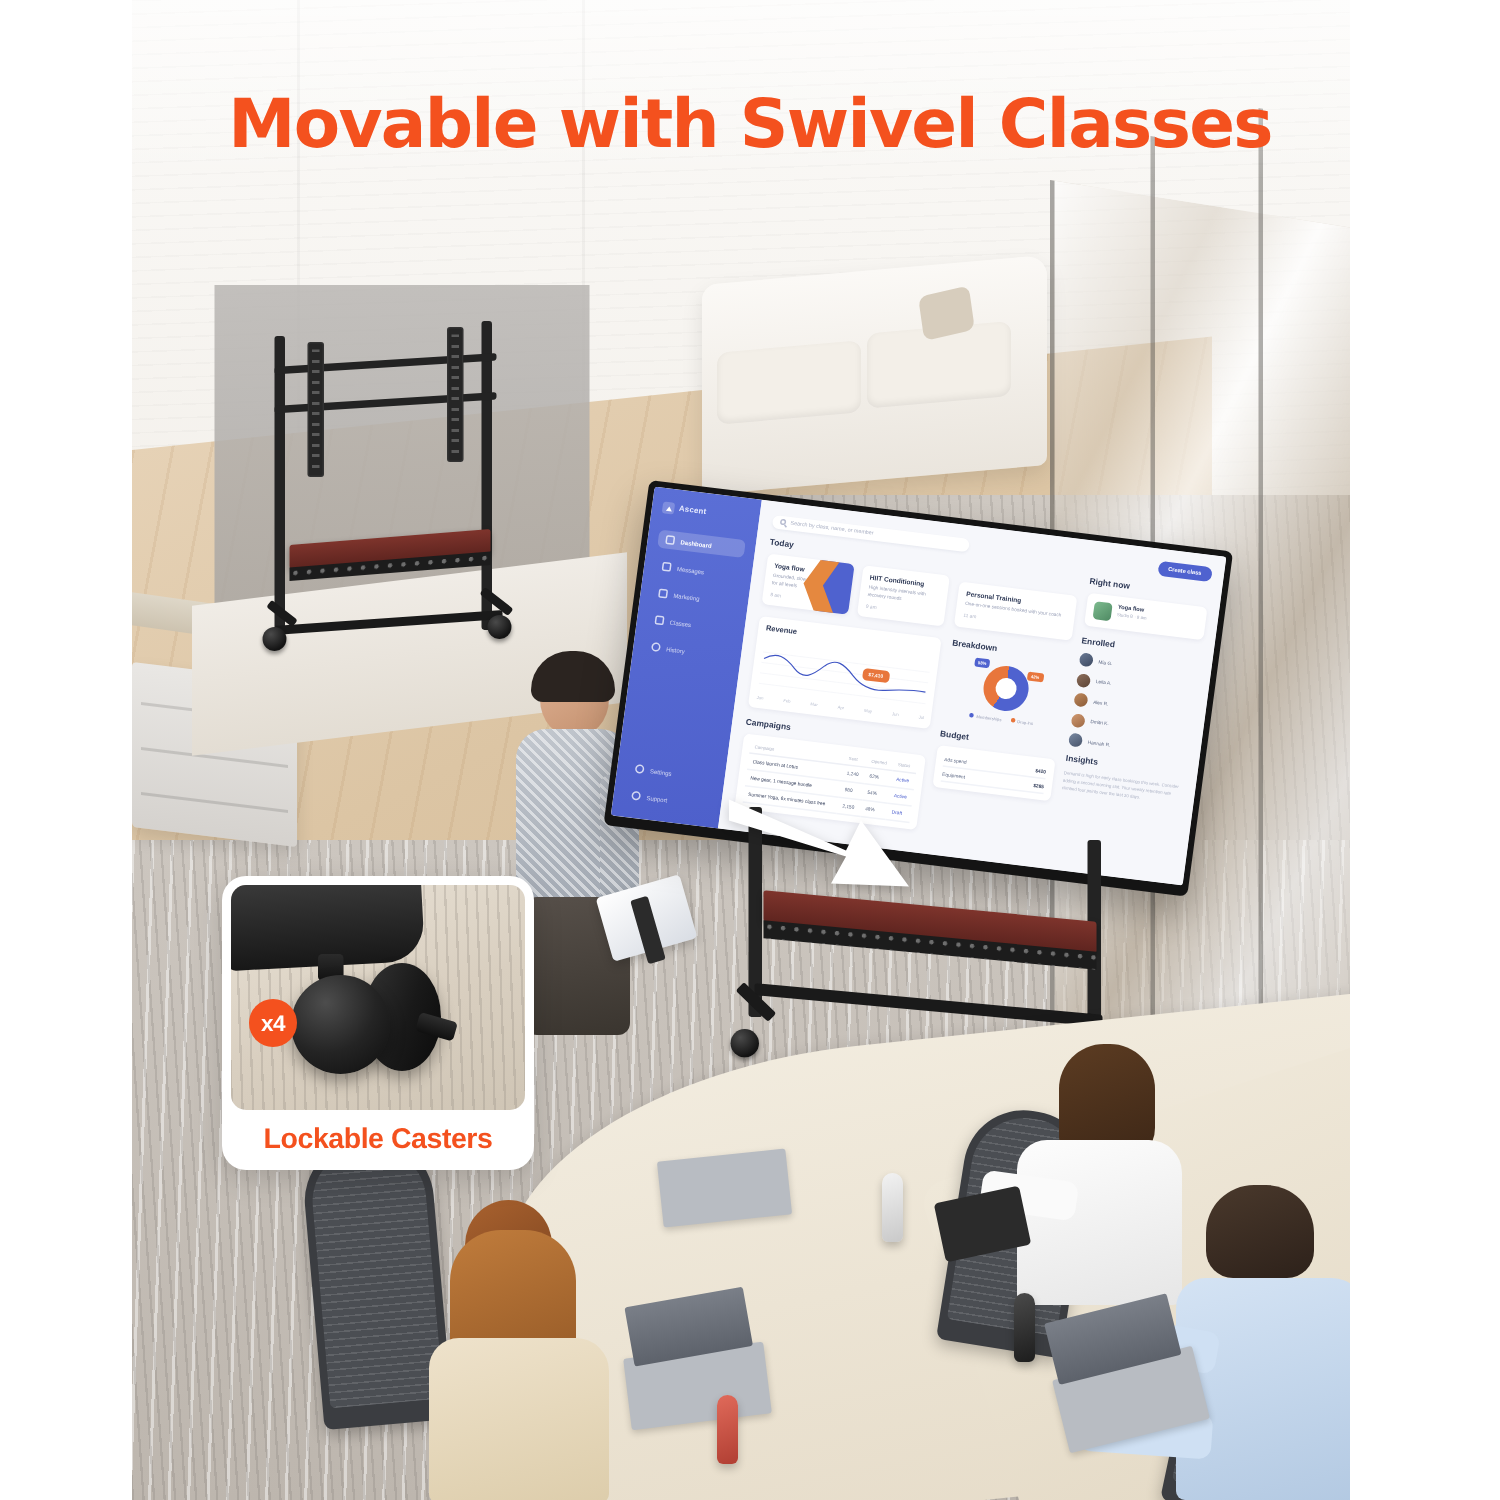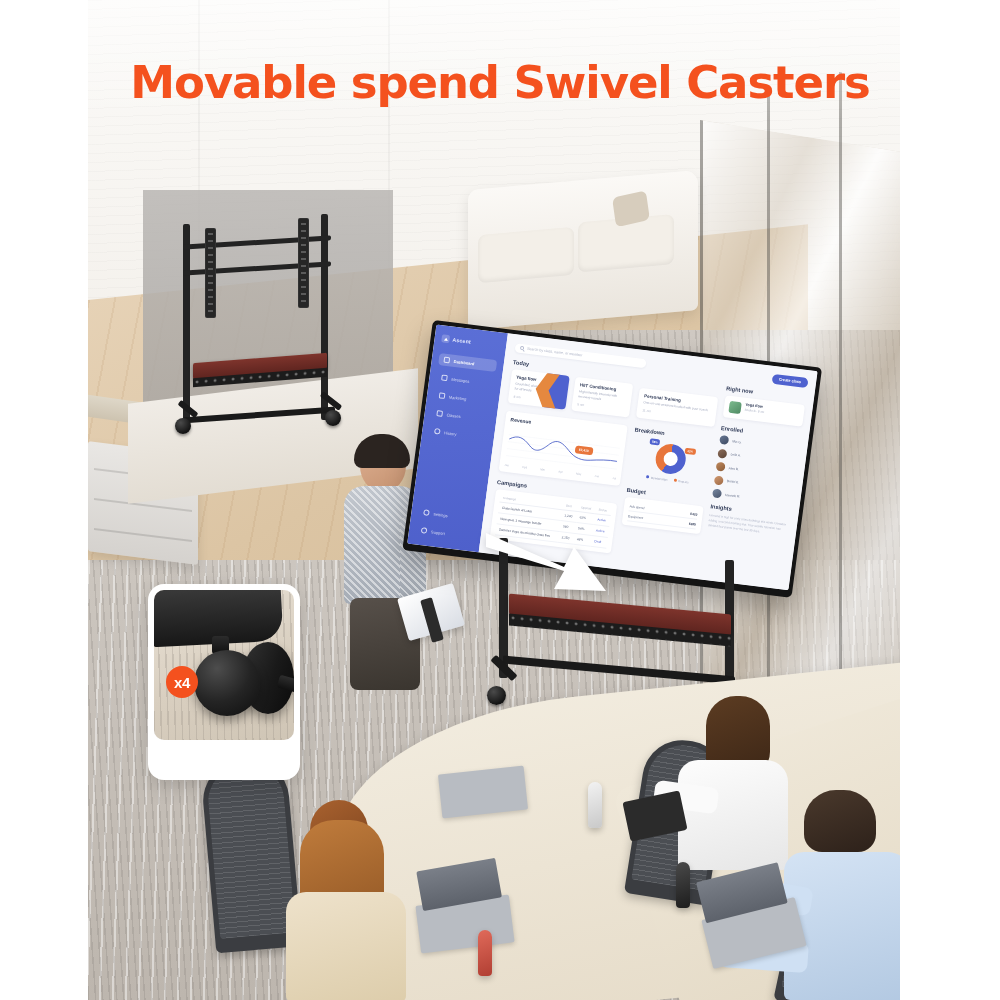--- a/index.html
+++ b/index.html
@@ -347,21 +347,21 @@
     position:absolute; background:#3b3d41; border-radius:40px 40px 6px 6px;
     box-shadow:0 4px 10px rgba(0,0,0,.25);
   }
   .chair-mesh{
     position:absolute; inset:5px 5px 14px 5px; border-radius:36px 36px 4px 4px;
     background:repeating-linear-gradient(0deg,rgba(255,255,255,.12) 0 1px,transparent 1px 5px), #4b4e53;
   }
 
   
   .callout{
-    position:absolute; left:148px; top:584px; width:152px; height:196px;
+    position:absolute; left:148px; top:584px; width:208px; height:196px;
     background:#ffffff; border-radius:16px;
     box-shadow:0 6px 20px rgba(0,0,0,0.16);
     overflow:hidden;
   }
   .callout-photo{
     position:absolute; inset:6px 6px 40px 6px; border-radius:10px; overflow:hidden;
     background:
       repeating-linear-gradient(88deg, rgba(150,142,132,0.30) 0 1.5px, transparent 1.5px 7px),
       linear-gradient(160deg,#e9e2d6 0%,#d9cfc0 55%,#cfc5b5 100%);
   }
@@ -775,17 +775,18 @@
 
   <div class="callout">
     <div class="callout-photo">
       <div class="co-bracket"></div>
       <div class="co-stem"></div>
       <div class="co-wheel2"></div>
       <div class="co-wheel"></div>
       <div class="co-lever"></div>
       <div class="qty-badge">x4</div>
     </div>
+    <div class="callout-label">Lockable Casters</div>
   </div>
 
-  <div class="headline">Movable spend Swivel Casters</div>
+  <div class="headline">Movable with Swivel Classes</div>
 
 </div>
 
 </body></html>

